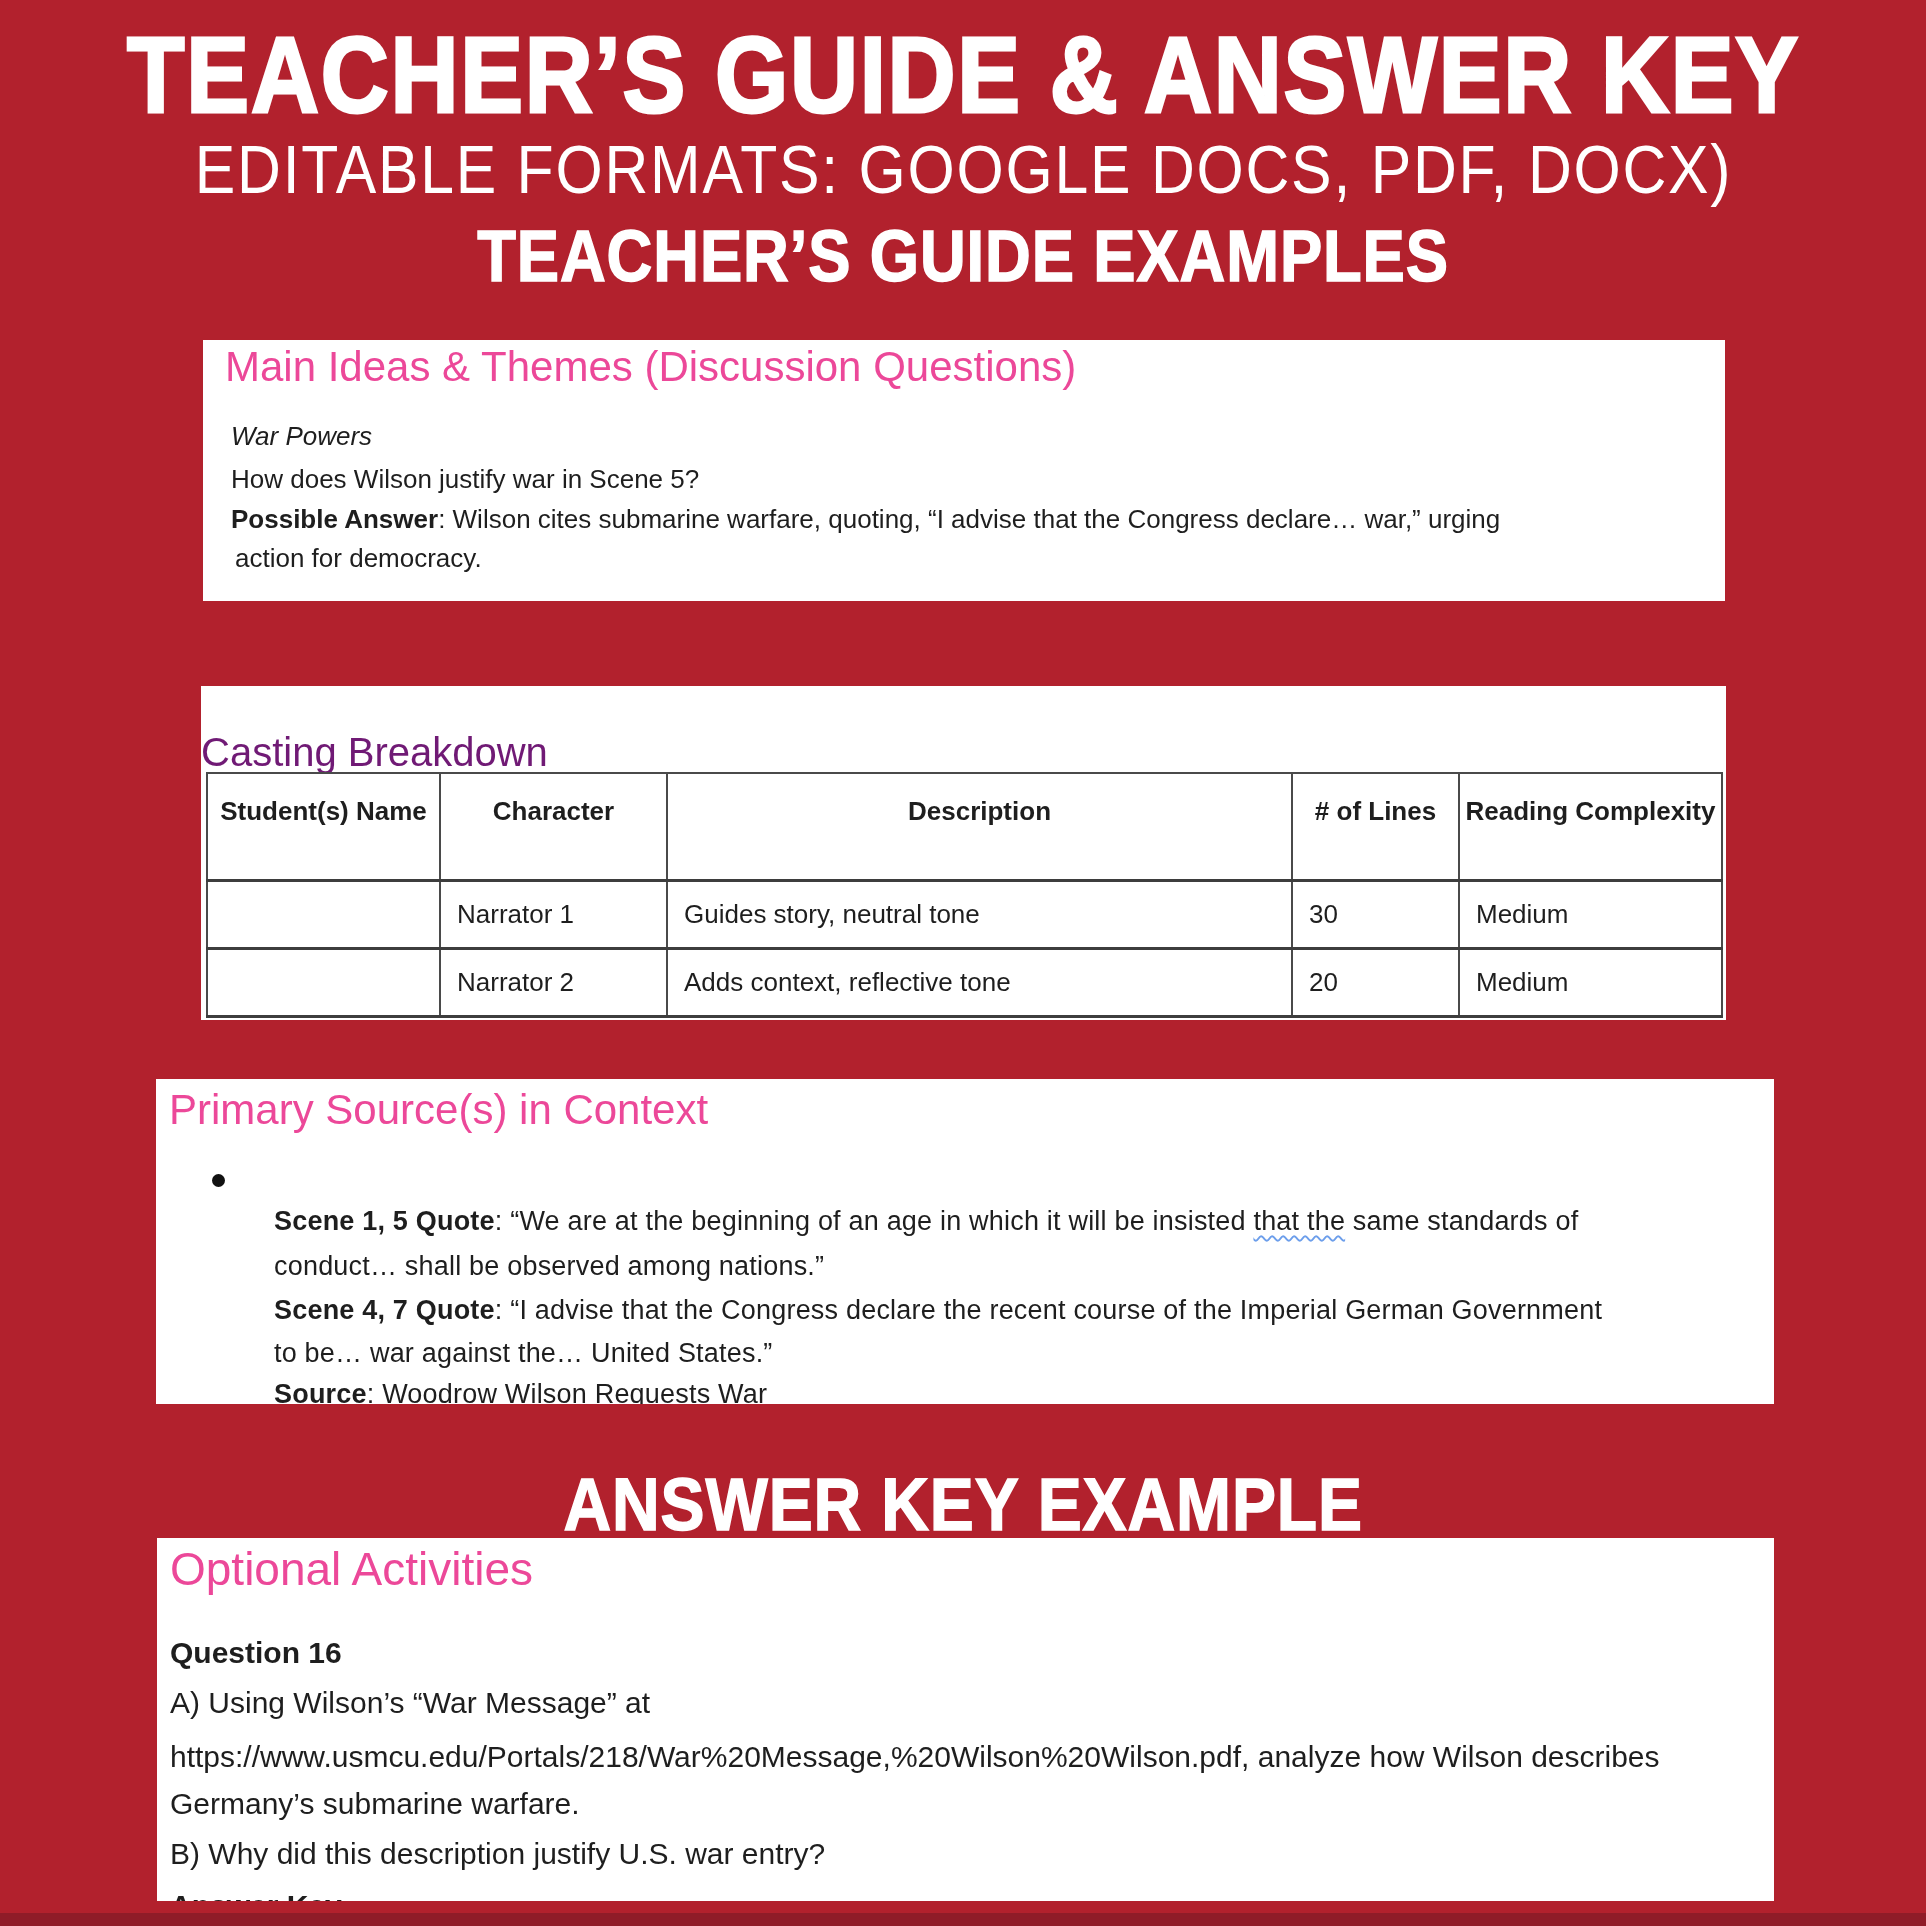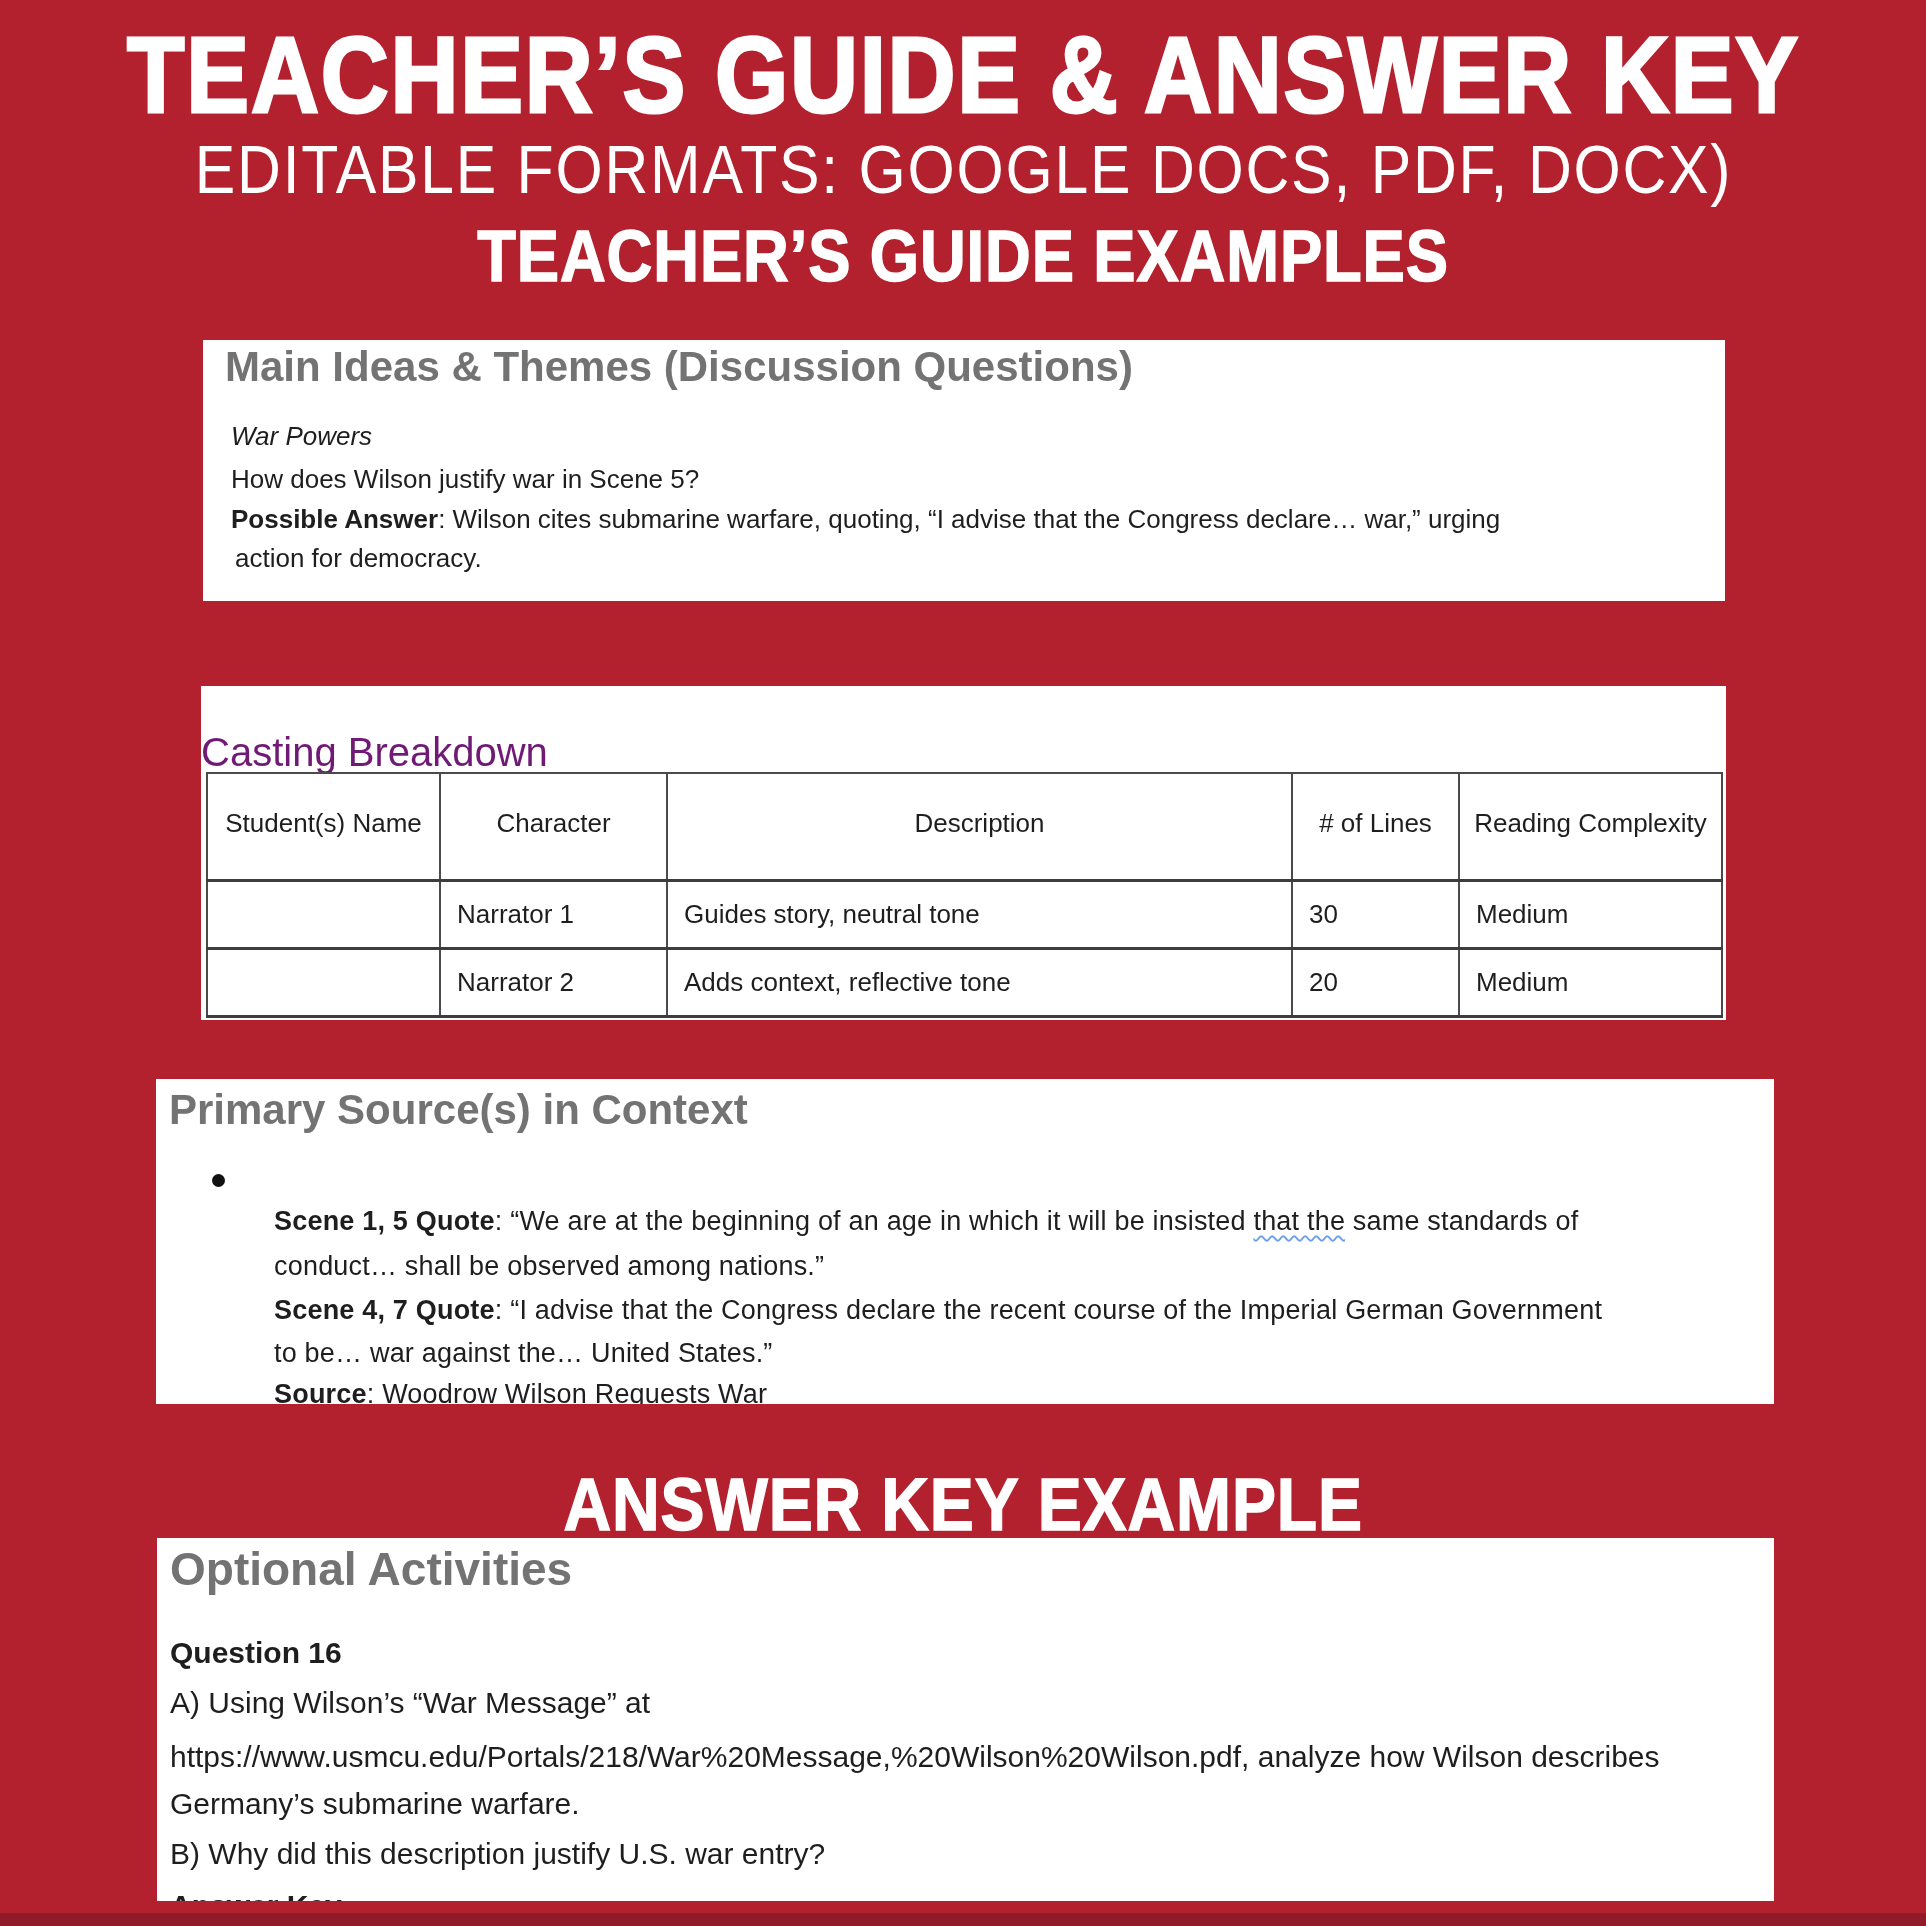--- a/index.html
+++ b/index.html
@@ -12,34 +12,34 @@
   .disp{position:absolute;left:0;width:1927px;text-align:center;color:#FFFFFF;}
   .disp>span{display:inline-block;transform:scaleX(0.88);transform-origin:center;white-space:nowrap;}
   .disp-title{top:22px;font-size:107px;line-height:1;font-weight:700;letter-spacing:2px;}
   .disp-title>span{-webkit-text-stroke:3px #FFFFFF;}
   .disp-sub{top:135px;font-size:69px;line-height:1;font-weight:400;letter-spacing:2px;}
   .disp-h2{top:220px;font-size:72px;line-height:1;font-weight:700;letter-spacing:1px;}
   .disp-h3{top:1467px;font-size:75px;line-height:1;font-weight:700;letter-spacing:1px;}
   .disp-h2>span,.disp-h3>span{-webkit-text-stroke:1.5px #FFFFFF;}
   
   .panel{position:absolute;background:#FFFFFF;overflow:hidden;}
-  .doc-h{position:absolute;white-space:nowrap;color:#737373;font-size:42px;line-height:1.1;font-weight:700;}
+  .doc-h{position:absolute;white-space:nowrap;color:#ec4899;font-size:42px;line-height:1.1;font-weight:400;}
   .doc-line{position:absolute;white-space:nowrap;color:#1e1e1e;}
   .p1-line{font-size:26px;}
   .p3-line{font-size:27px;letter-spacing:0.2px;margin-top:40px;}
   .p4-line{font-size:30px;}
   .bold{font-weight:700;}
   .italic{font-style:italic;}
   .wavy{text-decoration-line:underline;text-decoration-style:wavy;text-decoration-color:#6C9EEB;text-decoration-thickness:2px;text-underline-offset:5px;}
   .bullet-dot{position:absolute;width:13px;height:13px;border-radius:50%;background:#111;}
   
   .cast-title{position:absolute;left:0;top:44px;width:100%;text-align:left;font-size:40px;color:#701a75;font-weight:400;}
   table.cast{position:absolute;left:5px;top:86px;border-collapse:collapse;table-layout:fixed;width:1515px;background:#fff;}
   table.cast td{border:2px solid #4a4a4a;font-size:26px;color:#1e1e1e;}
-  table.cast tr.hdr td{border-top:2px solid #4a4a4a;border-bottom:3px solid #3d3d3d;font-weight:400;text-align:center;vertical-align:top;padding-top:32px;height:107px;box-sizing:border-box;line-height:35px;margin-top:9px;}
+  table.cast tr.hdr td{border-top:2px solid #4a4a4a;border-bottom:3px solid #3d3d3d;font-weight:700;text-align:center;vertical-align:top;padding-top:20px;height:107px;box-sizing:border-box;line-height:35px;margin-top:9px;}
   table.cast tr.row td{vertical-align:middle;text-align:left;padding-left:16px;height:68px;box-sizing:border-box;border-bottom:3px solid #3d3d3d;}
   .bottom-strip{position:absolute;left:0;top:1913px;width:1927px;height:14px;background:#8F1C28;}
 </style>
 </head>
 <body>
 
 <div class="disp disp-title">
   <span>TEACHER’S GUIDE &amp; ANSWER KEY</span>
 </div>
 <div class="disp disp-sub">

